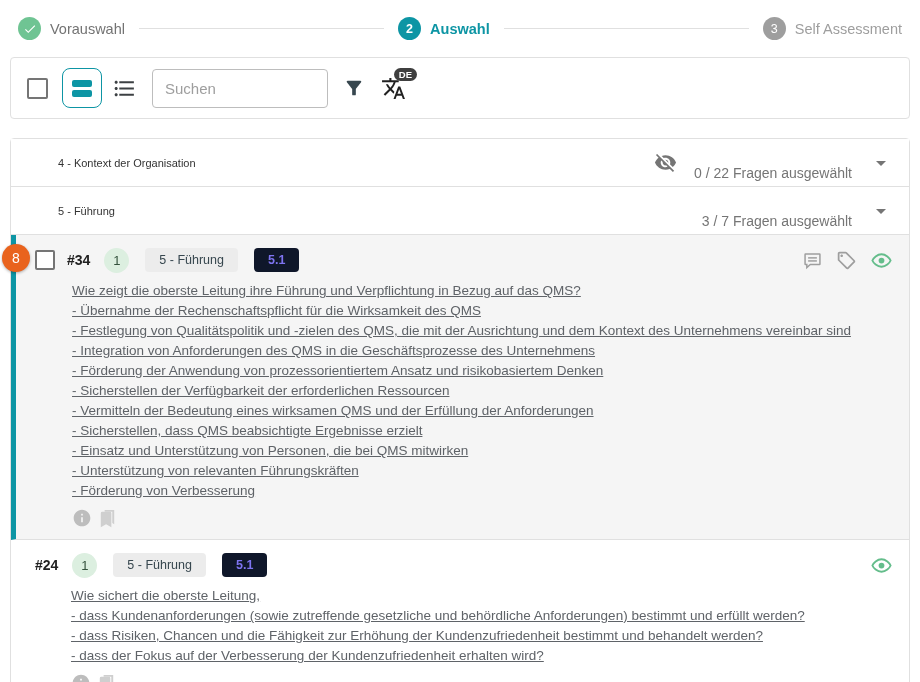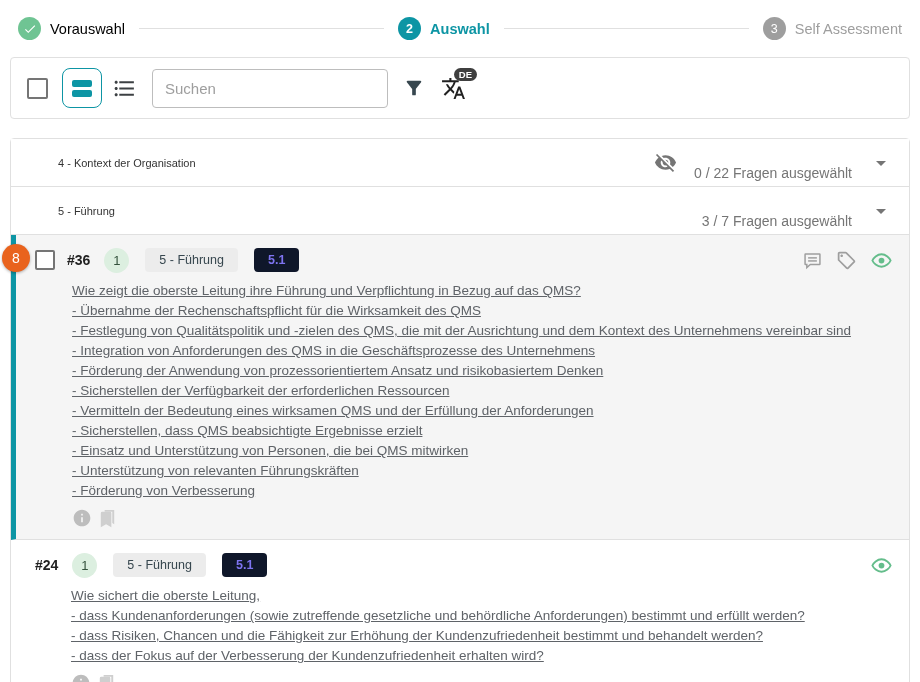--- a/index.html
+++ b/index.html
@@ -9,41 +9,41 @@
 
   
   .stepper { height: 57px; display: flex; align-items: center; padding: 0 18px; }
   .step { display: flex; align-items: center; gap: 9px; cursor: pointer; }
   .step-circle { width: 23px; height: 23px; border-radius: 50%; display: flex;
     align-items: center; justify-content: center; color: #fff; font-size: 12.5px; flex: none; }
   .step-circle.done { background: #6fc493; }
   .step-circle.done svg { width: 14px; height: 14px; }
   .step-circle.active { background: #0d95a4; font-weight: bold; }
   .step-circle.pending { background: #9e9e9e; }
-  .step-label { font-size: 14.5px; color: #000000; }
+  .step-label { font-size: 14.5px; color: #737373; }
   .step-label.active-label { color: #0d95a4; font-weight: bold; }
   .step-label.pending-label { color: #9e9e9e; }
   .connector { flex: 1; height: 1px; background: #e0e0e0; margin: 0 14px; }
 
   
   .toolbar { margin: 0 10px; height: 62px; border: 1px solid #e0e0e0; border-radius: 4px;
     display: flex; align-items: center; padding: 0 16px; background:#fff; }
   .cbx { width: 21px; height: 21px; border: 2px solid #757575; border-radius: 2px;
     background: #fff; flex: none; cursor: pointer; }
   .view-toggle { width: 40px; height: 40px; border: 1.5px solid #0d95a4; border-radius: 8px;
     display:flex; flex-direction: column; align-items:center; justify-content:center; gap:3px;
     margin-left: 14px; cursor:pointer; }
   .view-toggle .bar { width: 20px; height: 7px; background: #0d95a4; border-radius: 2px; }
   .icon-btn { display:flex; align-items:center; justify-content:center; cursor:pointer; flex:none; }
   .list-view { margin-left: 10px; }
   .add-btn { margin-left: auto; height: 37px; padding: 0 17px; background: #0d95a4; color:#fff;
     border: none; border-radius: 4px; font-family: "Liberation Sans", sans-serif;
     font-size: 14px; font-weight: bold; letter-spacing: .4px; cursor: pointer;
     box-shadow: 0 1px 3px rgba(0,0,0,.25); }
-  .search-box { margin-left: 15px; width: 236px; height: 39px; border: 1px solid #bdbdbd;
+  .search-box { margin-left: 15px; width: 176px; height: 39px; border: 1px solid #bdbdbd;
     border-radius: 4px; padding: 0 12px; font-size: 15px; color:#424242;
     font-family: "Liberation Sans", sans-serif; outline: none; }
   .search-box::placeholder { color: #9e9e9e; }
   .filter-btn { margin-left: 15px; }
   .translate-wrap { position: relative; margin-left: 16px; margin-right: 7px; cursor: pointer; }
   .lang-badge { position: absolute; top: -8px; right: -11px; background: #3f3f3f; color: #fff;
     font-size: 9.5px; font-weight: bold; border-radius: 9px; padding: 2px 5px; line-height: 1; }
 
   
   .list { margin: 19px 10px 0 10px; border: 1px solid #e0e0e0; border-radius: 4px; background:#fff; }
@@ -160,21 +160,21 @@
               <path d="M7 10l5 5 5-5z"></path>
             </svg>
         </span>
       </span>
     </div>
 
     <div class="qcard selected">
       <span class="sel-badge">8</span>
       <div class="qhead">
         <span class="cbx"></span>
-        <span class="qid">#36</span>
+        <span class="qid">#34</span>
         <span class="ver-badge">1</span>
         <span class="chip gray">5 - Führung</span>
         <span class="chip purple">5.1</span>
         <span class="qhead-icons">
           <span class="icon-btn">
             <svg width="21" height="21" viewBox="0 0 24 24" fill="none" stroke="#9e9e9e" stroke-width="1.7">
                 <path d="M4 4.5h16a.5.5 0 0 1 .5.5v11a.5.5 0 0 1-.5.5H9.5L5.5 20v-3.5H4a.5.5 0 0 1-.5-.5V5a.5.5 0 0 1 .5-.5z"></path>
                 <line x1="7" y1="9" x2="17" y2="9"></line>
                 <line x1="7" y1="12.5" x2="17" y2="12.5"></line>
               </svg>

